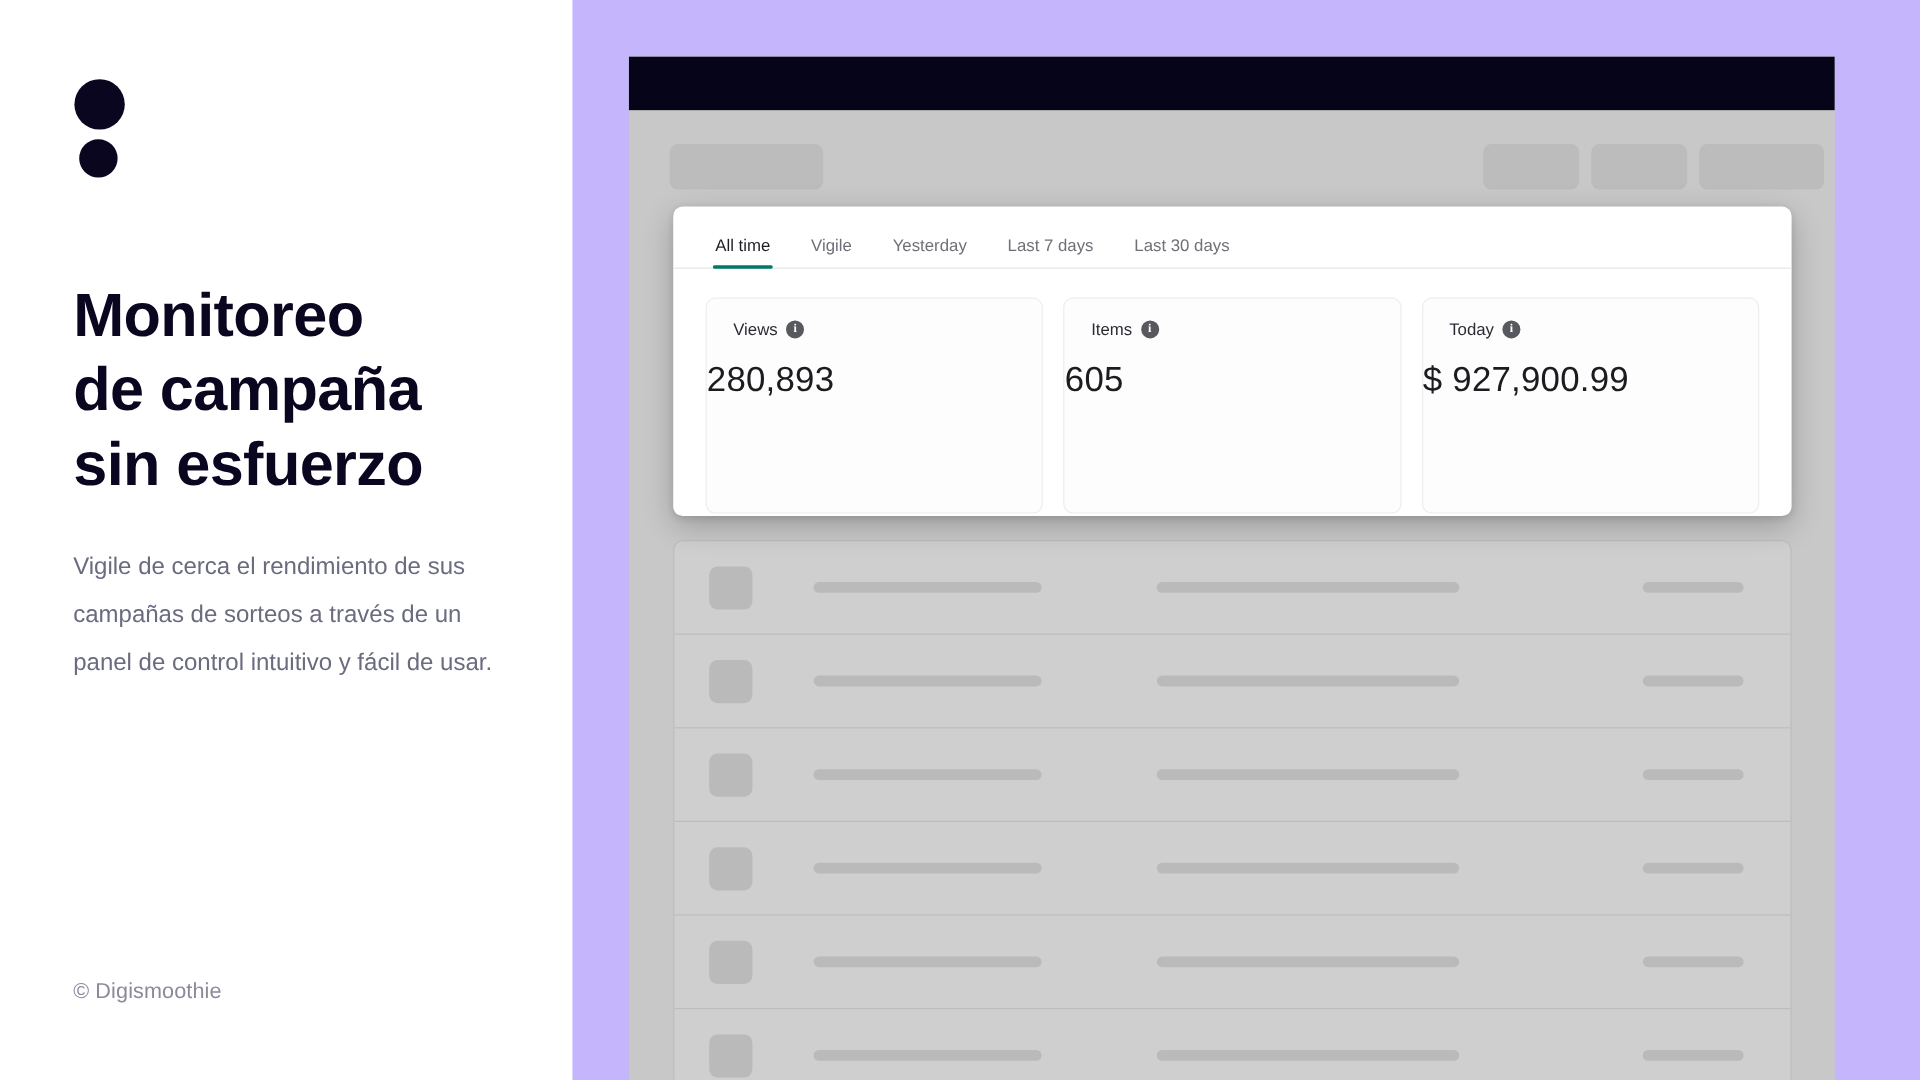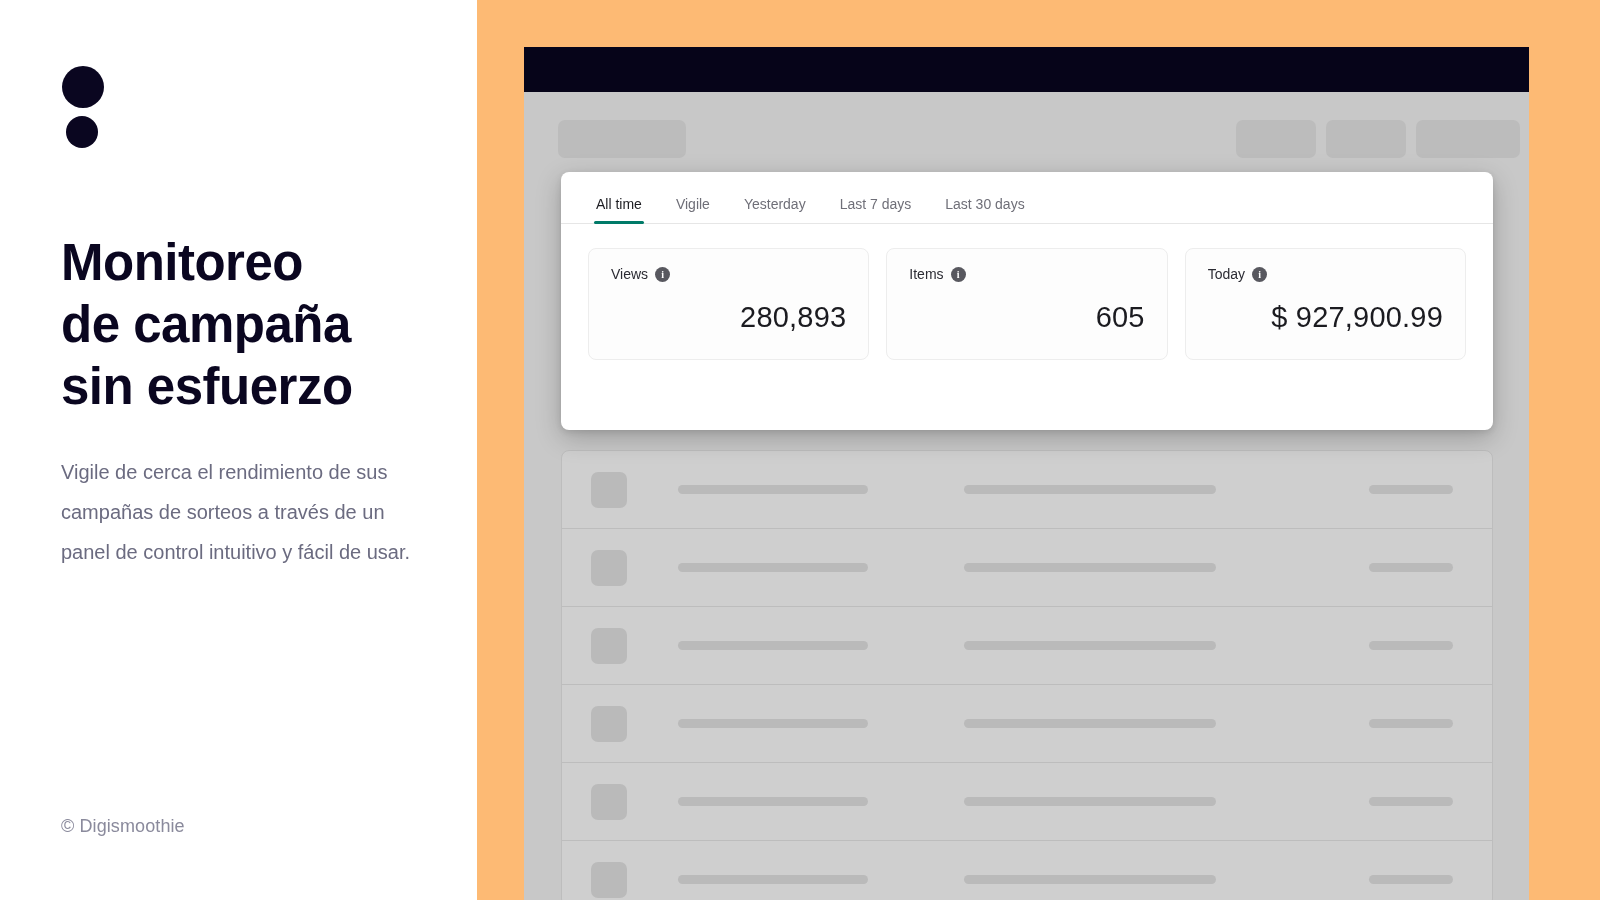--- a/index.html
+++ b/index.html
@@ -80,21 +80,21 @@
     top: 816px;
     font-size: 18px;
     color: #8a8a9c;
     letter-spacing: 0.1px;
   }
 
   
   .right-panel {
     flex: 1 1 auto;
     height: 900px;
-    background: #fdba74;
+    background: #c4b5fd;
     position: relative;
     overflow: hidden;
   }
 
   
   .app-mock {
     position: absolute;
     left: 47px;       
     top: 47px;
     width: 1005px;    
@@ -195,21 +195,21 @@
     border-radius: 2px;
   }
 
   .cards {
     display: flex;
     gap: 17px;
     padding: 24px 27px 0 27px;
   }
   .stat-card {
     flex: 1 1 0;
-    height: 112px;
+    height: 180px;
     background: #fdfdfd;
     border: 1px solid #ededed;
     border-radius: 8px;
     padding: 17px 22px 0 22px;
     position: relative;
   }
   .stat-head {
     display: flex;
     align-items: center;
     gap: 7px;
@@ -228,21 +228,21 @@
     text-align: center;
     display: inline-block;
     font-family: "Liberation Serif", serif;
     cursor: pointer;
     flex: 0 0 auto;
   }
   .stat-value {
     position: absolute;
     left: 0; right: 22px;
     top: 52px;
-    text-align: right;
+    text-align: left;
     font-size: 29px;
     font-weight: 400;
     color: #1b1b20;
     letter-spacing: 0.2px;
   }
 
   
   .list-area {
     position: absolute;
     left: 37px;

